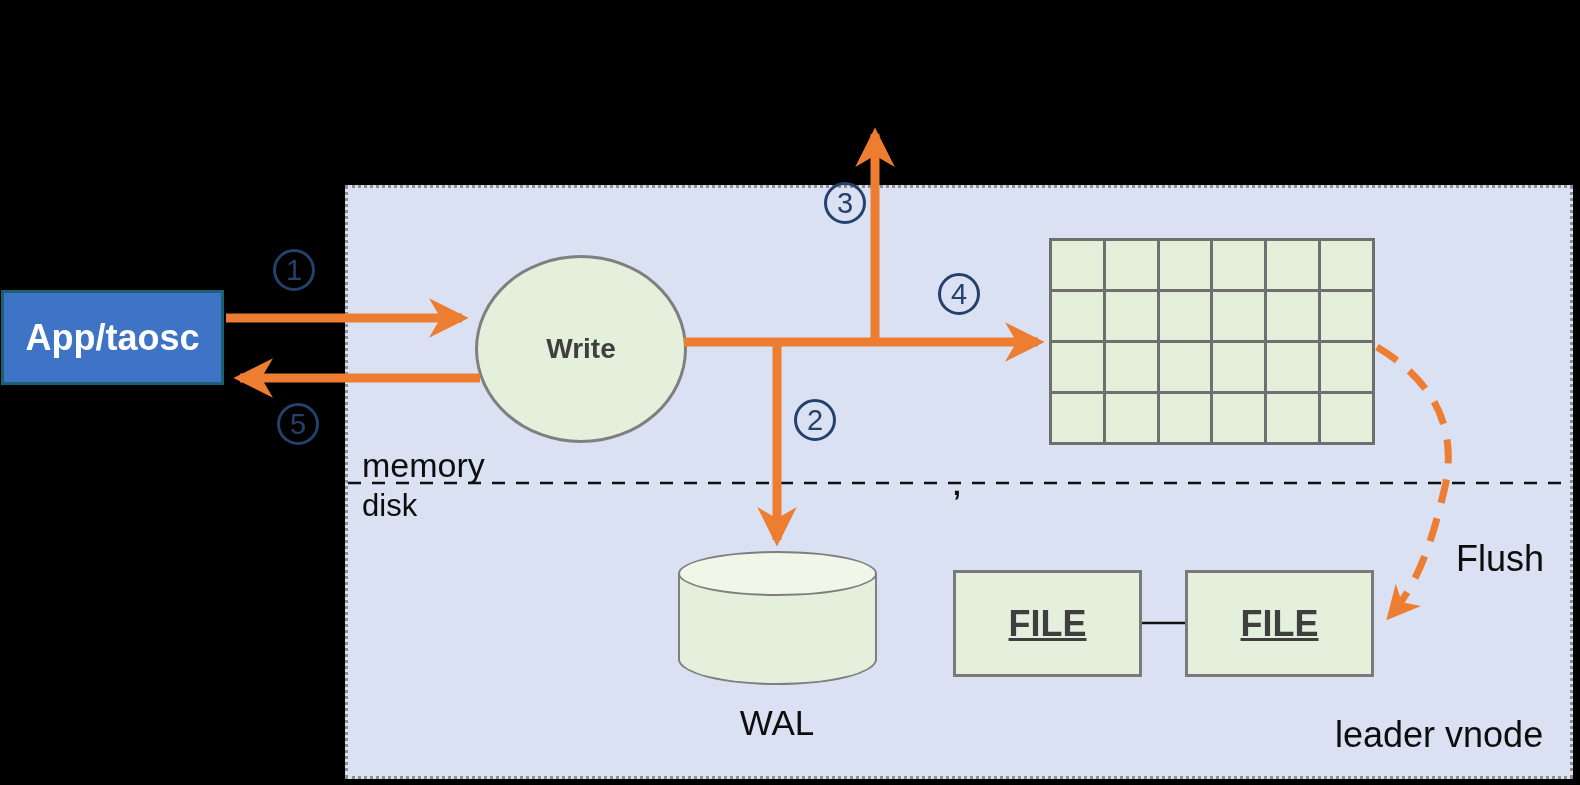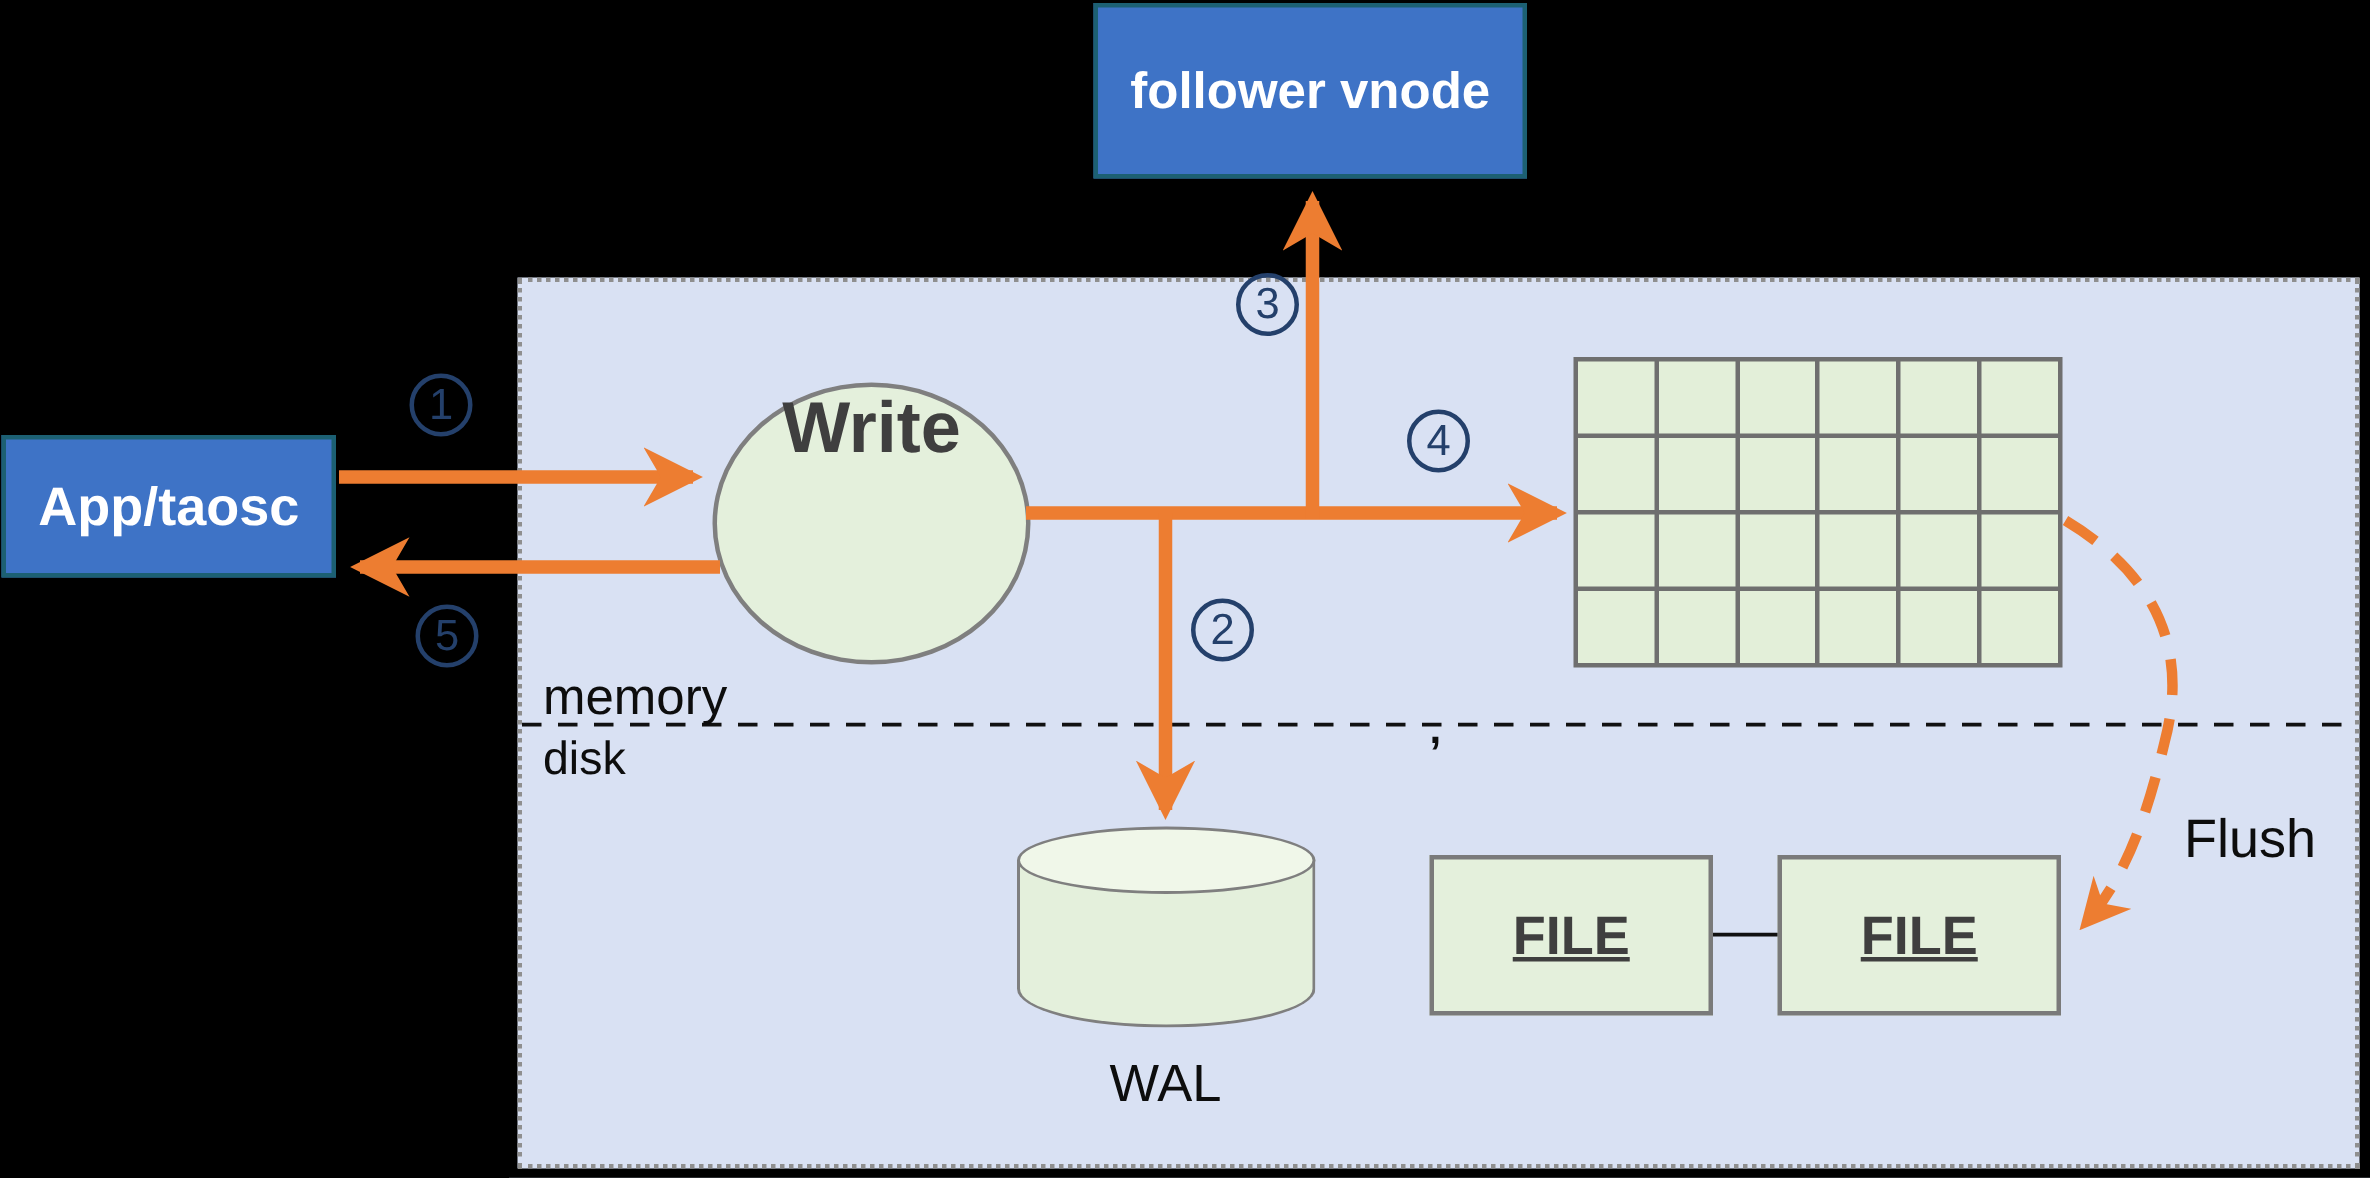--- a/index.html
+++ b/index.html
@@ -18,22 +18,22 @@
     position:absolute; background:#3e73c6; border:3px solid #1c6073; box-sizing:border-box;
     color:#fff; font-weight:bold; display:flex; align-items:center; justify-content:center;
     text-align:center; z-index:2;
   }
   #follower-node { left:729px; top:2px; width:289px; height:117px; font-size:34px; line-height:42px; }
   #app-node      { left:1px; top:290px; width:223px; height:95px; font-size:36px; }
   
   #write-node {
     position:absolute; left:475px; top:255px; width:212px; height:188px;
     background:#e4f0dc; border:3px solid #7f7f7f; border-radius:50%; box-sizing:border-box;
-    display:flex; align-items:flex-start; justify-content:center;
-    font-size:48px; font-weight:bold; color:#3f3f3f; z-index:2;
+    display:flex; align-items:center; justify-content:center;
+    font-size:28px; font-weight:bold; color:#3f3f3f; z-index:2;
   }
   
   #mem-table {
     position:absolute; left:1049px; top:238px; width:326px; height:207px;
     background:#6f6f6f; display:grid; gap:3px; padding:3px; box-sizing:border-box; z-index:2;
   }
   #mem-table .cell { background:#e3efd9; }
   
   .file-node {
     position:absolute; top:570px; width:189px; height:107px;
@@ -76,26 +76,20 @@
   
   #overlay { position:absolute; left:0; top:0; z-index:3; pointer-events:none; }
 </style>
 </head>
 <body>
 
 <div id="canvas">
 
   <div id="leader-box"></div>
 
-  <div id="follower-node" class="blue-node stack">
-    <div>
-      <span>follower</span>
-      <span>vnode</span>
-    </div>
-  </div>
 
   <div id="app-node" class="blue-node">
     <span>App/taosc</span>
   </div>
 
   <div id="write-node">
     <span>Write</span>
   </div>
 
   <div id="mem-table" style="grid-template-columns: repeat(6, 1fr); grid-template-rows: repeat(4, 1fr);">
@@ -160,20 +154,21 @@
     <path d="M777 342 V540" stroke="#ed7d31" stroke-width="9" fill="none" marker-end="url(#ah)"></path>
 
     <path d="M875 346 V134" stroke="#ed7d31" stroke-width="9" fill="none" marker-end="url(#ah)"></path>
 
     <path d="M1377 347 C1452 392 1455 450 1443 495 C1431 545 1417 585 1390 616" stroke="#ed7d31" stroke-width="7" fill="none" stroke-dasharray="24 16" marker-end="url(#ah-s)"></path>
   </svg>
 
   <div id="lbl-memory" class="txt">memory</div>
   <div id="lbl-disk" class="txt">disk</div>
   <div id="lbl-wal" class="txt">WAL</div>
+  <div id="lbl-leader" class="txt">leader vnode</div>
   <div id="lbl-flush" class="txt">Flush</div>
   <div id="stray-mark" class="txt">,</div>
 
   <div id="step-1" class="step">1</div>
   <div id="step-2" class="step">2</div>
   <div id="step-3" class="step">3</div>
   <div id="step-4" class="step">4</div>
   <div id="step-5" class="step">5</div>
 
 </div>

